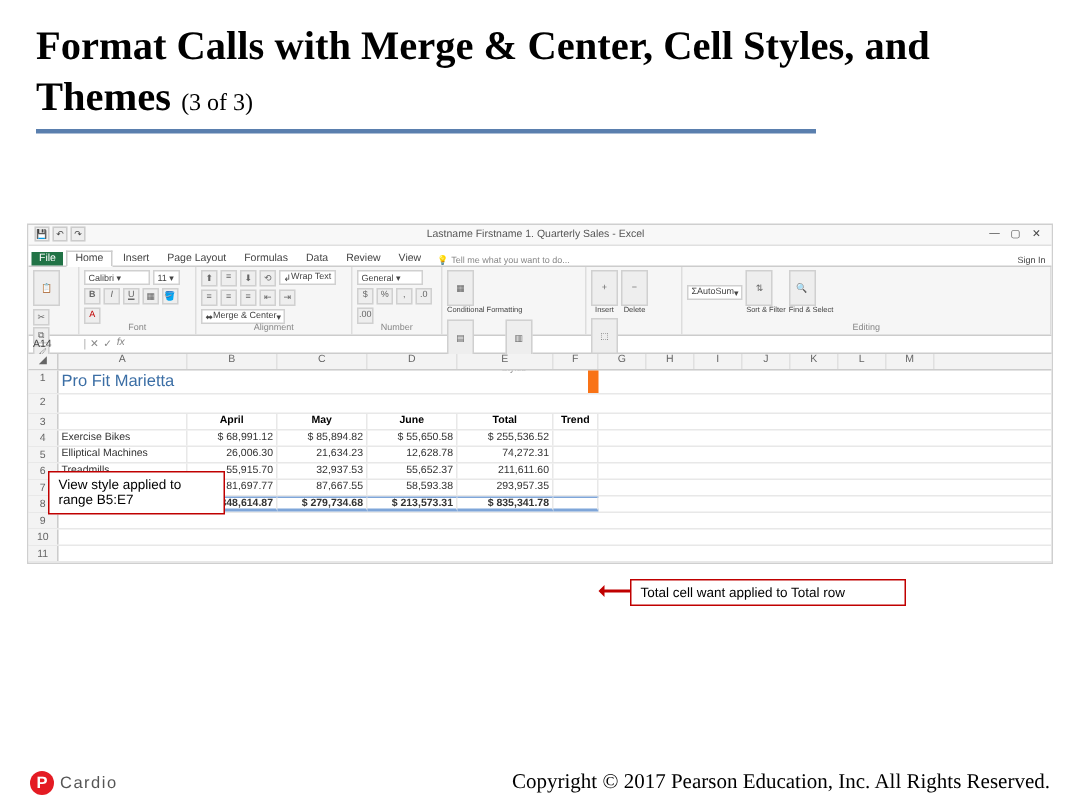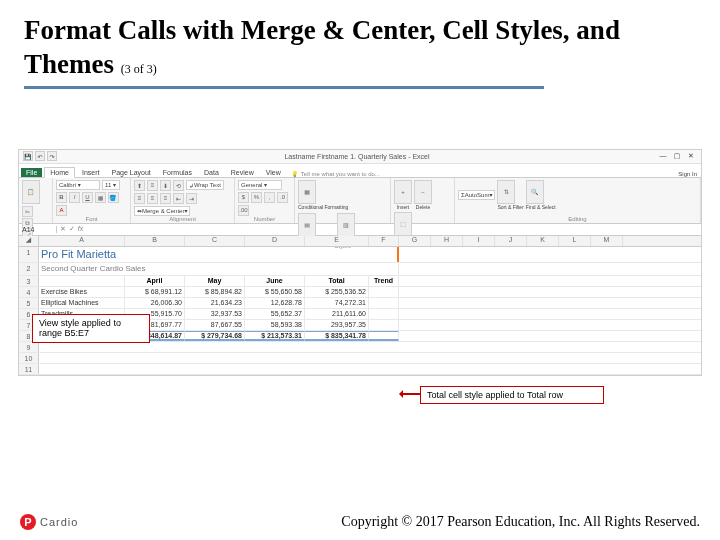--- a/index.html
+++ b/index.html
@@ -1,20 +1,20 @@
 <!DOCTYPE html>
 <html><head>
 <meta charset="utf-8">
 <style>
   * { box-sizing: border-box; margin: 0; padding: 0; }
   body { width: 720px; height: 540px; font-family: "Segoe UI", Arial, sans-serif; background: #fff; color: #000; position: relative; overflow: hidden; }
 
   .slide { padding: 14px 24px 0 24px; }
   .title { font-family: Georgia, "Times New Roman", serif; font-weight: bold; font-size: 27px; line-height: 1.25; color: #000; }
-  .title .sub { font-size: 12px; font-weight: normal; }
+  .title .sub { font-size: 16px; font-weight: normal; }
   .title-rule { border: none; border-top: 3px solid #5a7fae; margin-top: 4px; width: 520px; }
 
   .excel-wrap { margin: 60px 18px 0 18px; border: 1px solid #cfcfcf; font-size: 7px; color: #444; background: #fff; }
 
   .xl-top { display:flex; align-items:center; background:#f8f8f8; height:14px; padding:0 4px; gap:4px; border-bottom:1px solid #e0e0e0;}
   .xl-top .qat { display:flex; gap:2px; }
   .qat-btn { width:10px; height:10px; background:#eee; border:1px solid #ccc; display:flex; align-items:center; justify-content:center; font-size:6px;}
   .xl-title { flex:1; text-align:center; font-size:7px; color:#555;}
   .xl-winbtns { display:flex; gap:2px;}
   .xl-winbtns span{ width:12px; text-align:center;}
@@ -237,25 +237,24 @@
       <div class="colhdr c-rest">H</div>
       <div class="colhdr c-rest">I</div>
       <div class="colhdr c-rest">J</div>
       <div class="colhdr c-rest">K</div>
       <div class="colhdr c-rest">L</div>
       <div class="colhdr c-rest">M</div>
     </div>
     <div class="sheet">
       <div class="srow" style="height:16px">
         <div class="rowhdr">1</div>
-        <div class="cell merged-title" style="width:360px;border-right:2px solid #f97316">Pro Fit Marietta</div>
+        <div class="cell merged-title" style="width:360px;border-right:7px solid #f97316">Pro Fit Marietta</div>
       </div>
       <div class="srow" style="height:13px">
         <div class="rowhdr">2</div>
-        <div class="cell merged-sub" style="width:360px">Second Quarter Cardio Sales</div>
       </div>
       <div class="srow hrow">
         <div class="rowhdr">3</div>
         <div class="cell c-a"></div>
         <div class="cell c-b">April</div>
         <div class="cell c-c">May</div>
         <div class="cell c-d">June</div>
         <div class="cell c-e">Total</div>
         <div class="cell c-f">Trend</div>
       </div>
@@ -312,21 +311,21 @@
         </div>
       <div class="srow">
           <div class="rowhdr">11</div>
         </div>
     </div>
   </div>
 </div>
 
 <div class="callout left">View style applied to range B5:E7</div>
 <div class="arrow-r"></div>
-<div class="callout right">Total cell style applied to Total row</div>
+<div class="callout right">Total cell want applied to Total row</div>
 
 <div class="footer">
   <div class="pearson-logo">
     <div class="p-circle">P</div>
     <span class="p-text">Cardio</span>
   </div>
   <div class="copyright">Copyright © 2017 Pearson Education, Inc. All Rights Reserved.</div>
 </div>
 
 </body></html>

